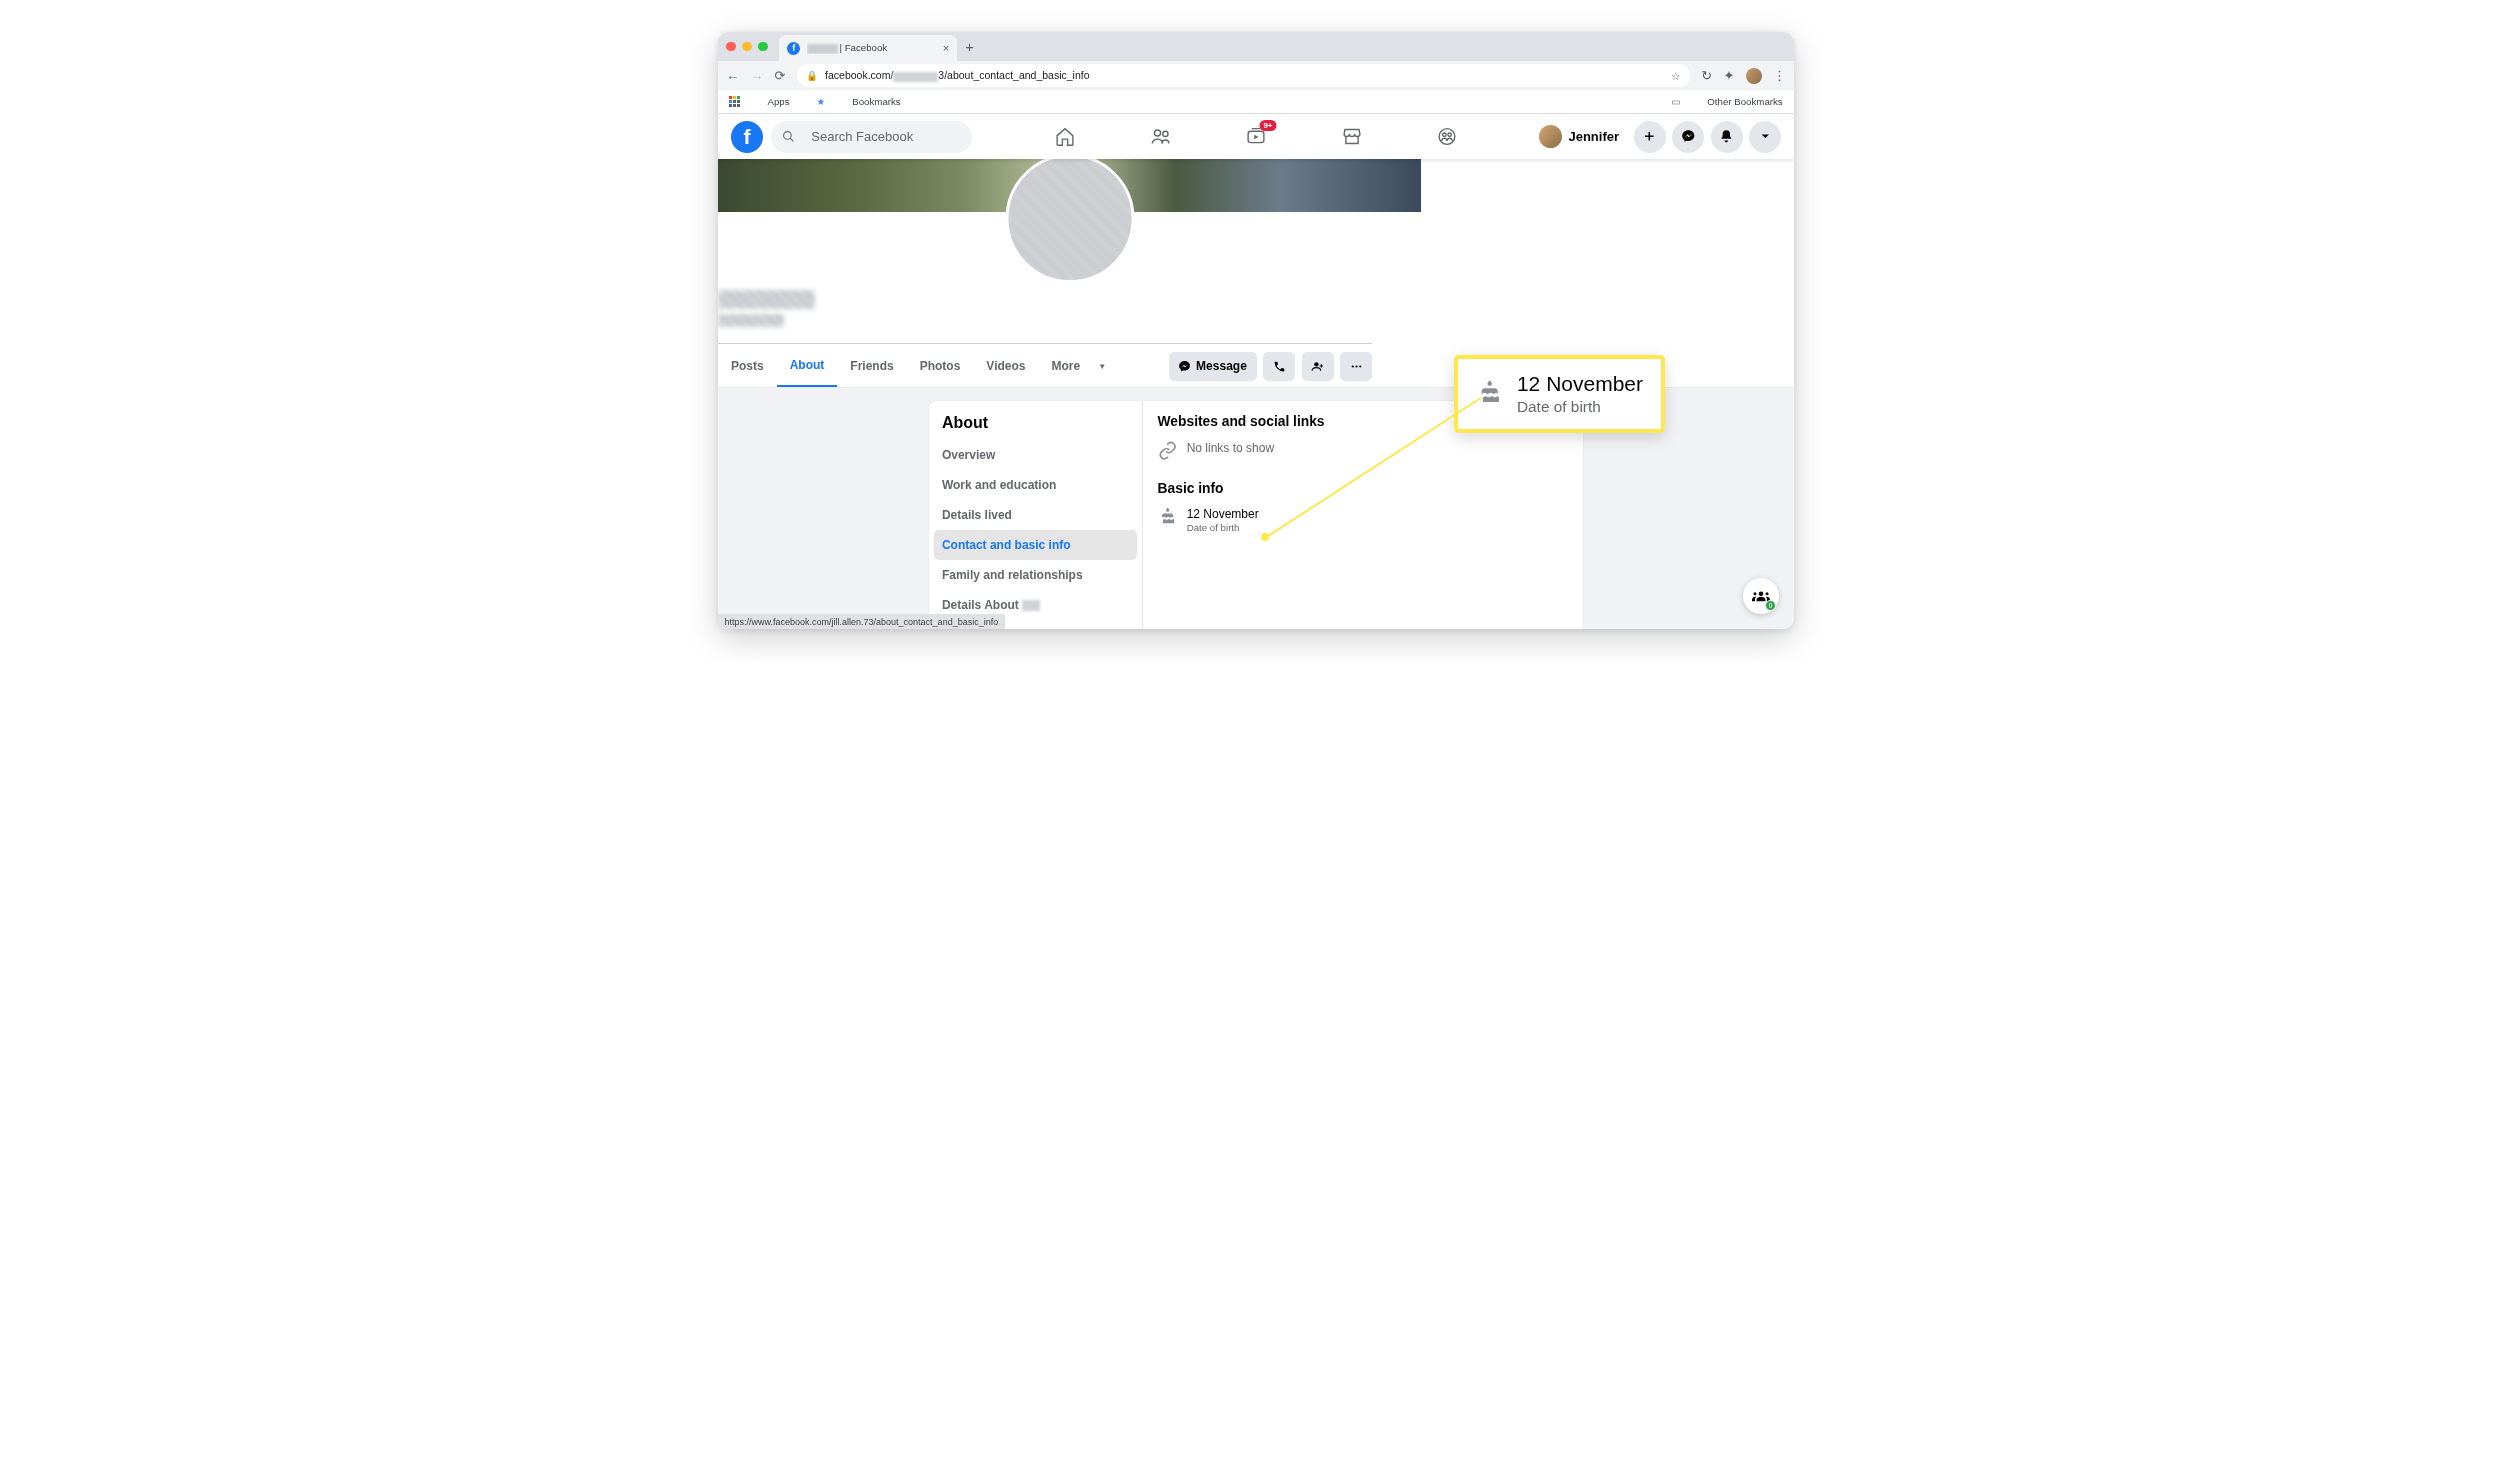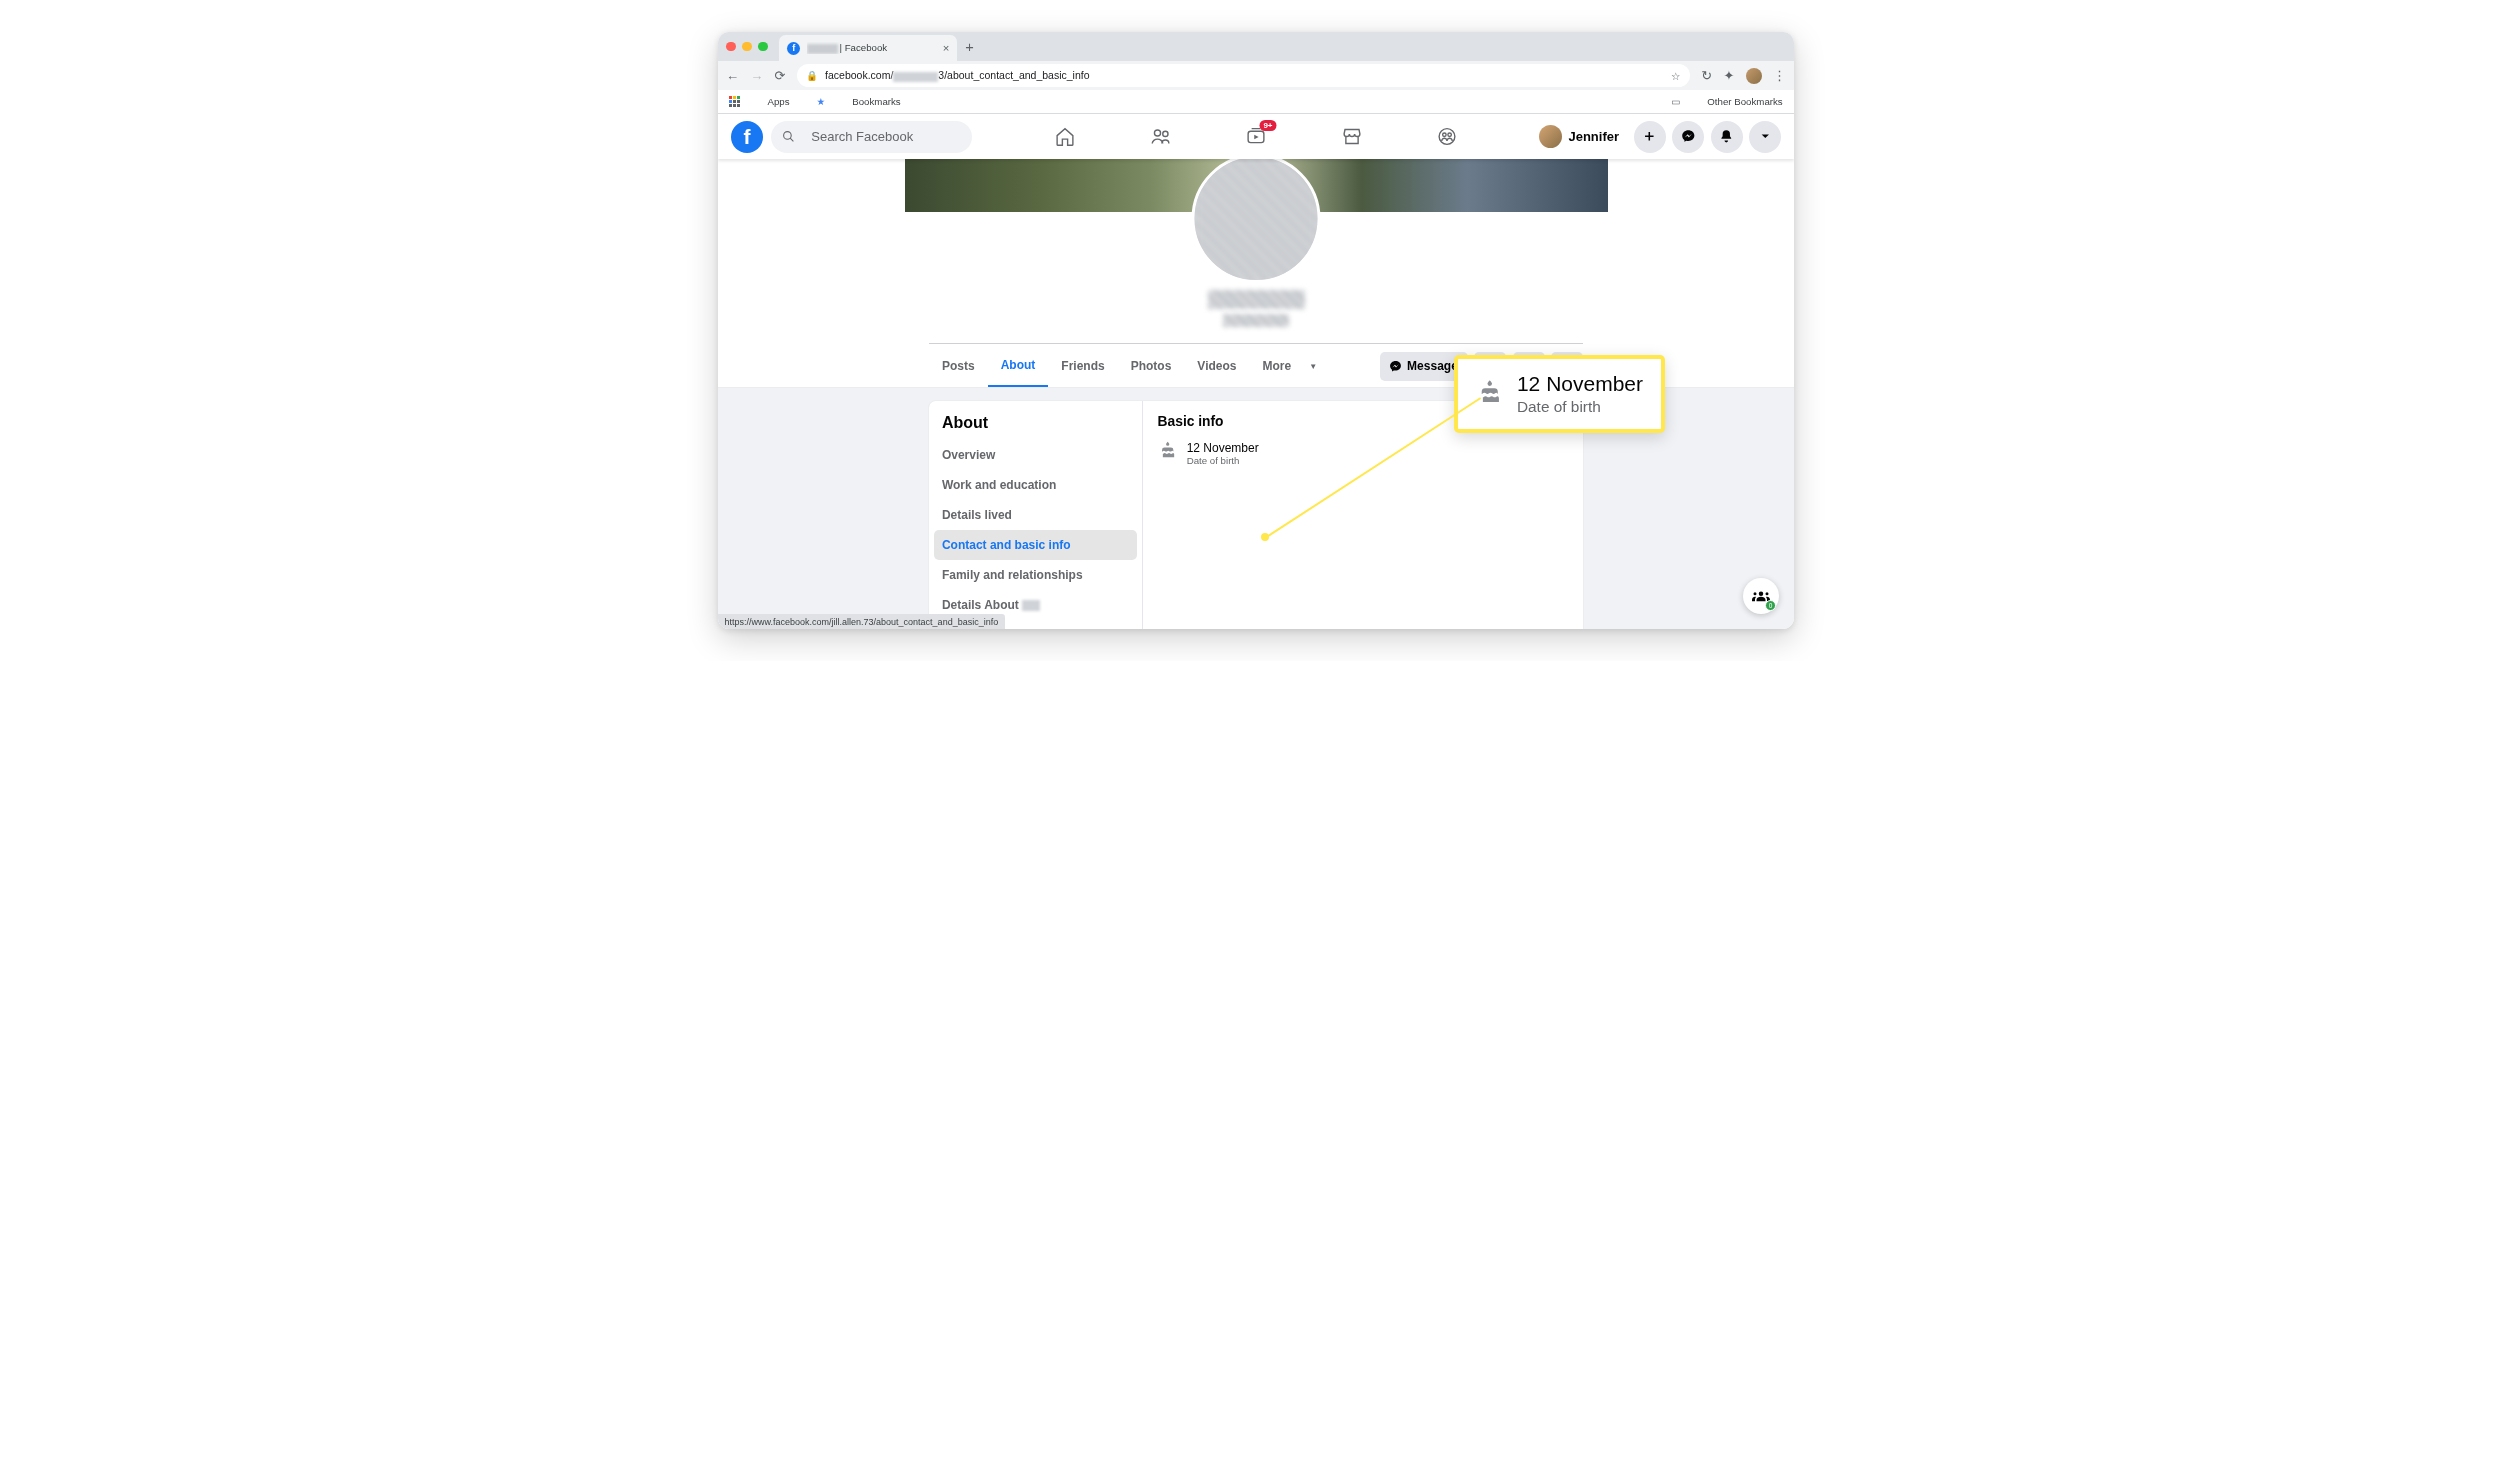--- a/index.html
+++ b/index.html
@@ -36,21 +36,21 @@
 .navmid{position:absolute;left:50%;transform:translateX(-50%);display:flex;gap:6.5px}
 .navmid .it{width:89px;height:39px;display:flex;align-items:center;justify-content:center;color:#65676b;border-radius:6.5px;cursor:pointer;position:relative}
 .navmid svg{width:21px;height:21px;fill:none;stroke:currentColor;stroke-width:1.6}
 .badge{position:absolute;top:3.2px;right:24px;background:#e41e3f;color:#fff;border-radius:7.3px;font-size:8px;padding:0.8px 4px;font-weight:600}
 .fbhdr .rsp{margin-left:auto;display:flex;align-items:center;gap:6.5px}
 .usr{display:flex;align-items:center;gap:6.5px;padding:3.2px 8px;border-radius:14.6px;cursor:pointer}
 .usr .av{width:23px;height:23px;border-radius:50%;background:linear-gradient(135deg,#d4a574,#8b6f47)}
 .usr span{font-weight:700;font-size:13px;color:#050505}
 .hicon{width:32px;height:32px;background:#e4e6eb;border-radius:50%;display:flex;align-items:center;justify-content:center;color:#050505;cursor:pointer}
 .hicon svg{width:14.6px;height:14.6px;fill:currentColor}
-.profarea{background:#fff;display:flex;flex-direction:column;align-items:center;box-shadow:inset 0 -0.8px 0 #e4e6eb}
+.profarea{background:#fff;display:flex;flex-direction:column;align-items:flex-start;box-shadow:inset 0 -0.8px 0 #e4e6eb}
 .cover{width:703px;height:53px;background:linear-gradient(90deg,#3a4a2e 0%,#5a6b3e 20%,#7a8b5e 35%,#c0c8a0 50%,#4a5b3e 65%,#6a7b8e 80%,#3a4b5e 100%);position:relative;filter:saturate(.9)}
 .profpic{width:129px;height:129px;border-radius:50%;border:3.2px solid #fff;background:#d0d2d7;position:absolute;bottom:-71px;left:50%;transform:translateX(-50%);overflow:hidden}
 .profpic::after{content:"";position:absolute;inset:0;background:repeating-linear-gradient(45deg,#c0c3c8 0 4.9px,#d8dadd 4.9px 9.7px);filter:blur(3.2px)}
 .pname{margin-top:78px;width:97px;height:19.4px;background:repeating-linear-gradient(45deg,#c0c3c8 0 4px,#d8dadd 4px 8px);filter:blur(2.4px);margin-bottom:4.9px}
 .psub{width:66px;height:13px;background:repeating-linear-gradient(45deg,#c0c3c8 0 4px,#d8dadd 4px 8px);filter:blur(2.4px);margin-bottom:16px}
 .tabs{width:654px;border-top:0.8px solid #ced0d4;display:flex;align-items:center;height:45px}
 .ptab{padding:0 13px;height:42px;display:flex;align-items:center;font-weight:600;font-size:12px;color:#65676b;cursor:pointer;border-radius:4.9px}
 .ptab.act{color:#1877f2;border-bottom:2.4px solid #1877f2;border-radius:0}
 .more{display:flex;align-items:center;gap:18px}
 .tabs .sp{flex:1}
@@ -267,20 +267,29 @@
           <div class="sitem act">Contact and basic info</div>
           <div class="sitem">Family and relationships</div>
           <div class="sitem">
               <span>Details About</span>
               <span class="sredact"></span>
             </div>
           <div class="sitem">Life events</div>
         </div>
         <div class="main">
           <div class="sec">
+            <h3>Websites and social links</h3>
+            <div class="row">
+              <span class="ic"><svg viewBox="0 0 24 24">
+                    <path d="M10 13a5 5 0 007 0l3-3a5 5 0 00-7-7l-1.5 1.5M14 11a5 5 0 00-7 0l-3 3a5 5 0 007 7l1.5-1.5" fill="none" stroke="#8a8d91" stroke-width="2"></path>
+                  </svg></span>
+              <div class="nolink">No links to show</div>
+            </div>
+          </div>
+          <div class="sec">
             <h3>Basic info</h3>
             <div class="row">
               <span class="ic"><svg viewBox="0 0 24 24">
                     <path d="M12 6a2 2 0 002-2c0-1-2-3-2-3s-2 2-2 3a2 2 0 002 2zm7 7v-2a3 3 0 00-3-3H8a3 3 0 00-3 3v2c1 0 1-1 2.3-1s1.4 1 2.7 1 1.3-1 2.7-1 1.3 1 2.6 1 1.4-1 2.7-1zm0 2c-1.3 0-1.3 1-2.7 1s-1.3-1-2.6-1-1.4 1-2.7 1-1.4-1-2.7-1-1.3 1-2.3 1v4h14v-4c-1 0-1-1 0-1z"></path>
                   </svg></span>
               <div>
                 <div class="txt">12 November</div>
                 <div class="sub">Date of birth</div>
               </div>
             </div>

